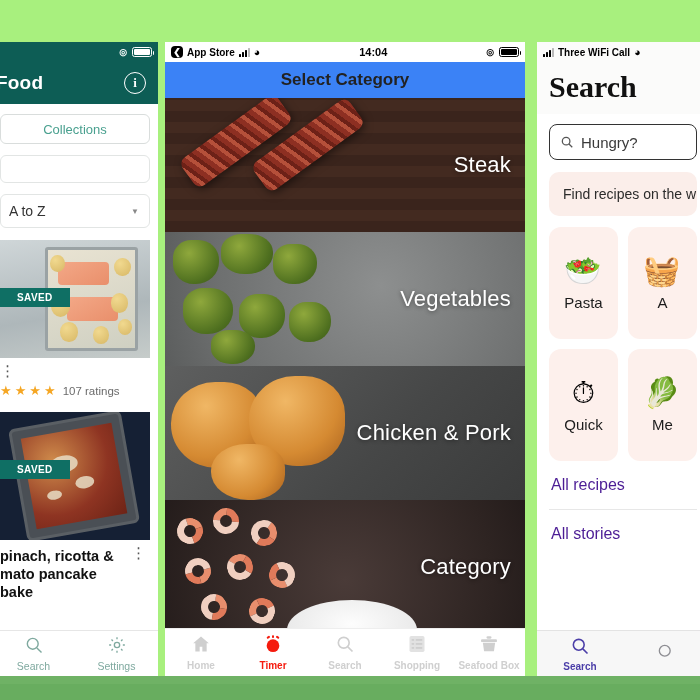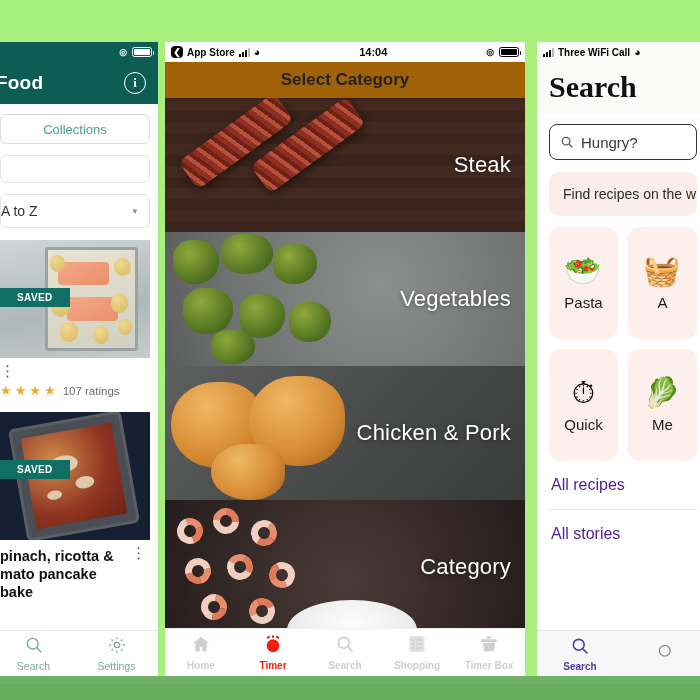--- a/index.html
+++ b/index.html
@@ -81,21 +81,21 @@
     display: flex; align-items: center; justify-content: center;
     color: #49a08f; font-size: 13px; margin-bottom: 11px;
   }
   .field {
     border: 1px solid #e2e5e4; border-radius: 6px; height: 28px;
     margin-bottom: 11px; background:#fff;
   }
   .select {
     border: 1px solid #e2e5e4; border-radius: 6px; height: 34px;
     display:flex; align-items:center; justify-content:space-between;
-    padding: 0 10px 0 0; font-size: 14px; color:#333; margin-bottom: 12px;
+    padding: 0 10px 0 8px; font-size: 14px; color:#333; margin-bottom: 12px;
   }
   .select .caret { font-size: 8px; color: #888; }
 
   .card { position: relative; margin-bottom: 6px; }
   .card-img { height: 118px; position: relative; overflow: hidden; }
   .saved-tag {
     position:absolute; left: 0; top: 10px; background:#0f6f64; color:#fff;
     font-size: 10px; font-weight: 700; letter-spacing:.4px; padding: 4px 17px;
     z-index: 3;
     margin-top: 38px;
@@ -135,21 +135,21 @@
   .gf-tabbar {
     position:absolute; bottom:0; left:0; right:0; height: 46px;
     background: #fff; border-top:1px solid #e6e6e6;
     display:flex; align-items:center;
   }
   .gf-tab { flex:1; text-align:center; color:#7fa99f; }
   .gf-tab .lbl { font-size: 10.5px; display:block; margin-top:1px;}
 
   
   .nav-title { height: 36px; display:flex; align-items:center; justify-content:center;
-    font-size: 17px; font-weight: 600; color:#222; background:#a16207;}
+    font-size: 17px; font-weight: 600; color:#222; background:#3b82f6;}
   .cat { position: relative; height: 134px; overflow:hidden; }
   .cat-label {
     position:absolute; right: 14px; top: 50%; transform: translateY(-50%);
     color:#fff; font-size: 22px; font-weight: 500; letter-spacing:.2px;
     text-shadow: 0 1px 4px rgba(0,0,0,.45); z-index: 4;
   }
   
   .sc-steak { background:
       repeating-linear-gradient(0deg,#3a241c 0 11px,#432a20 11px 22px),
       #3a241c; }
@@ -421,21 +421,21 @@
         <span class="lbl">Shopping</span>
       </div>
       <div class="bbc-tab">
         <span class="ic">
           <svg width="20" height="20" viewBox="0 0 24 24" fill="#cfcfcf">
             <rect x="2.5" y="6.4" width="19" height="3.2" rx="1"></rect>
             <path d="M4.6 10.4h14.8l-1.5 10.4H6.1z"></path>
             <rect x="9" y="2.6" width="6" height="3" rx="1.4"></rect>
           </svg>
         </span>
-        <span class="lbl">Timer Box</span>
+        <span class="lbl">Seafood Box</span>
       </div>
     </div>
   </div>
 
   <div class="panel panel-right">
     <div class="statusbar light" style="background:#fbfbfa;">
       <span class="sb-left">
         <span class="bars">
             <i></i>
             <i></i>

